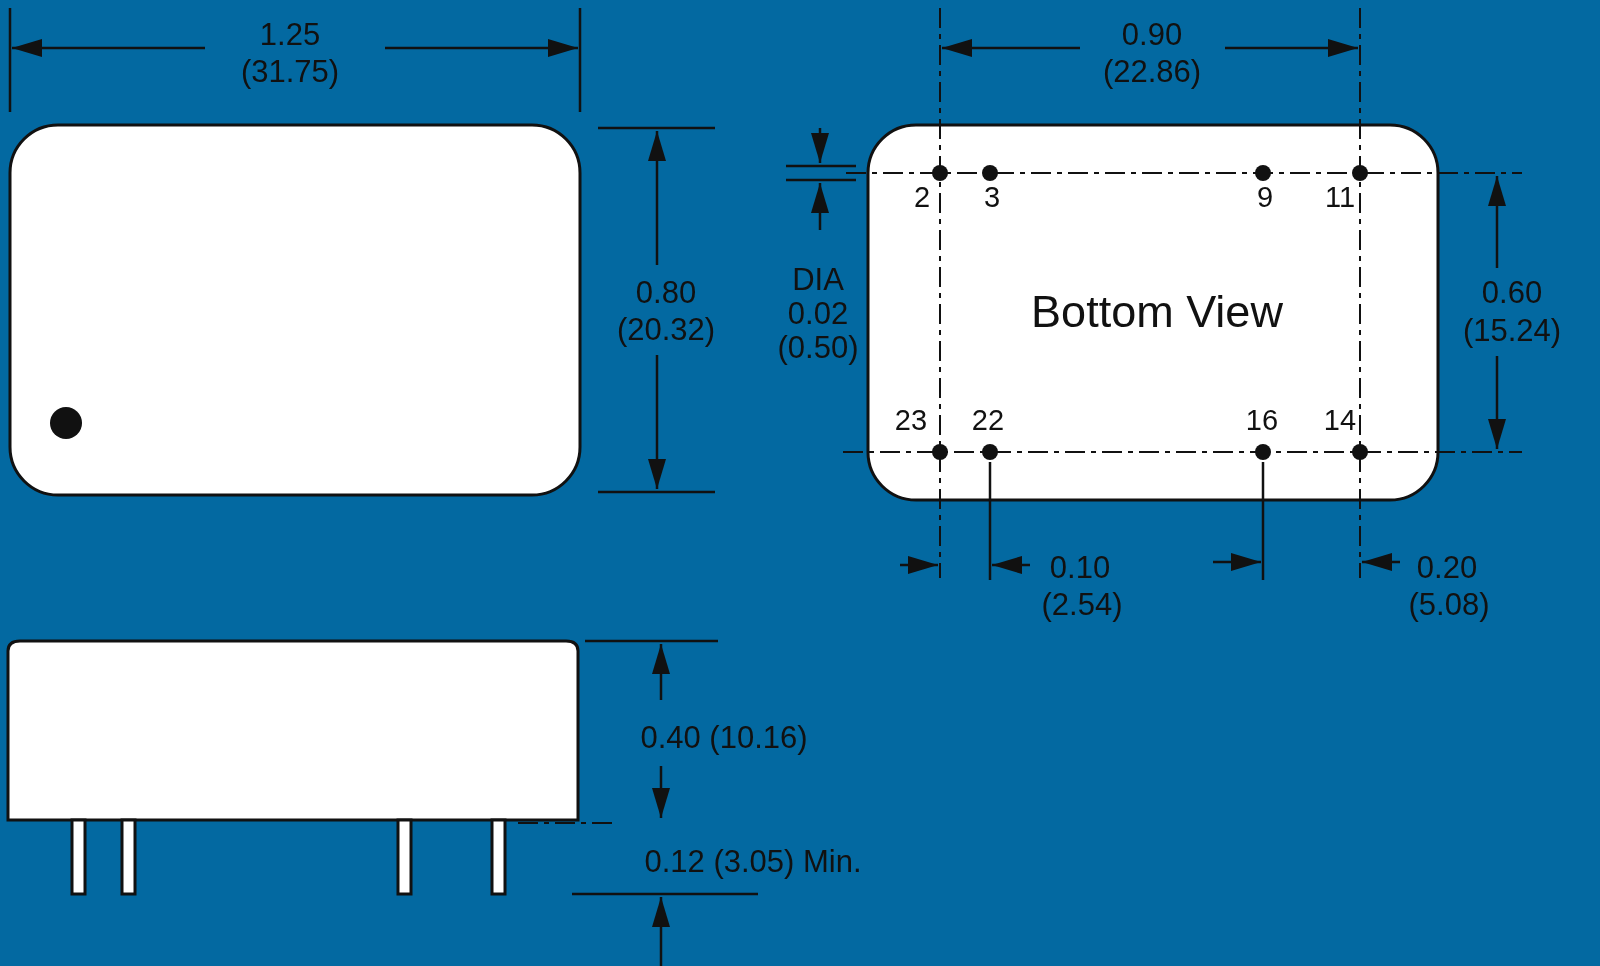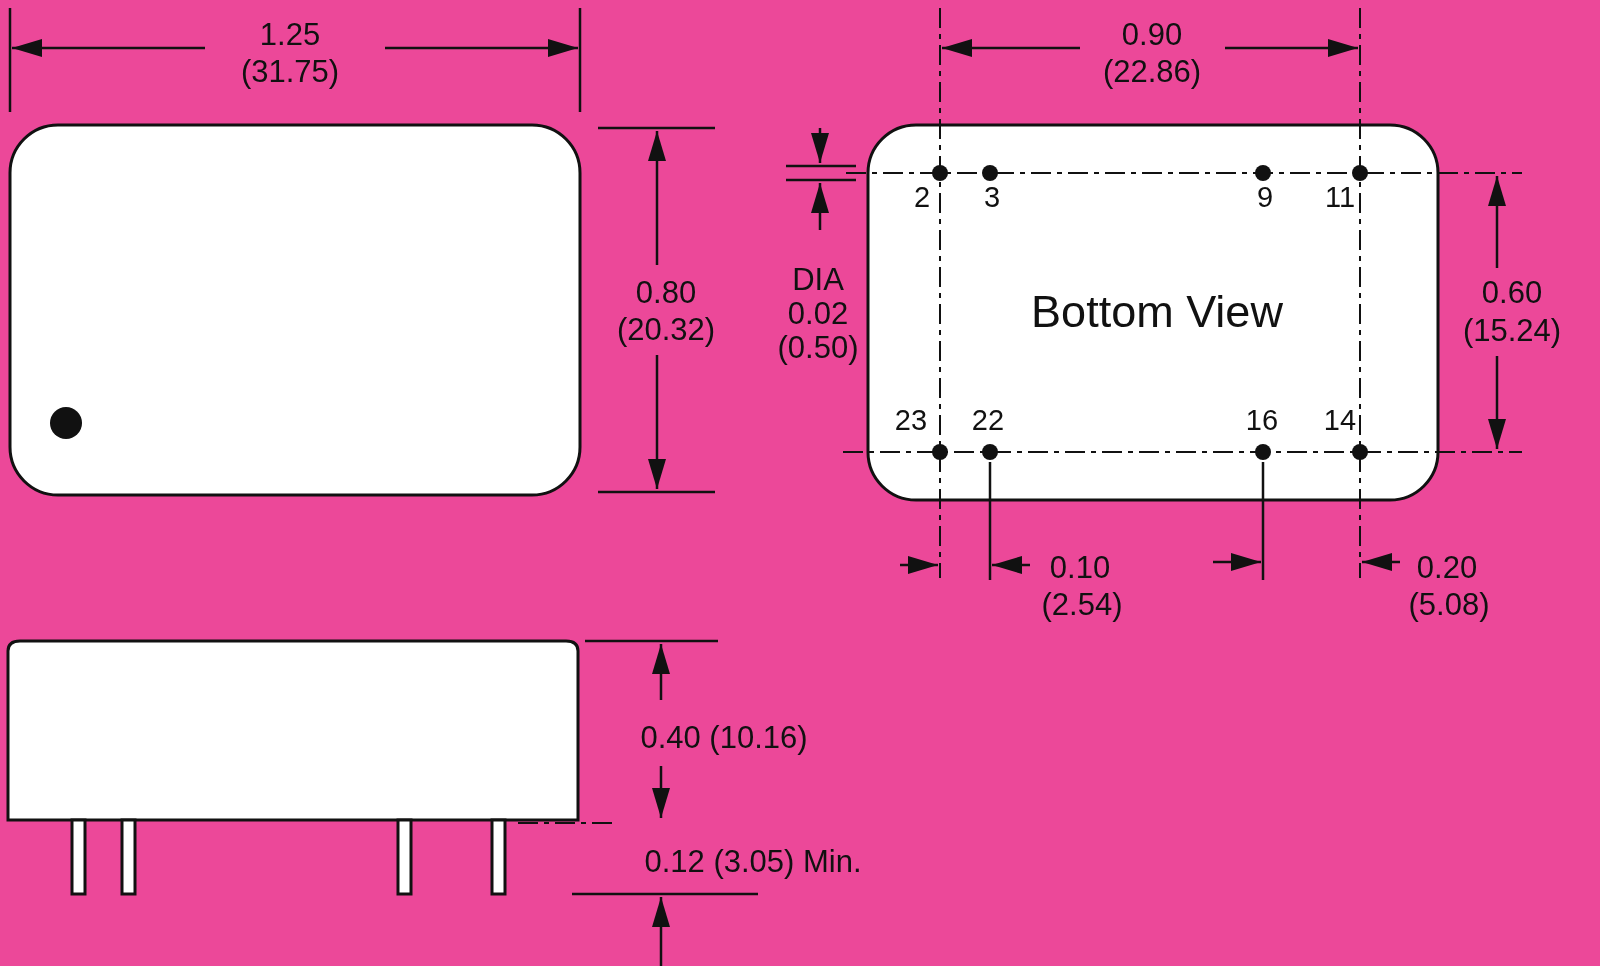--- a/index.html
+++ b/index.html
@@ -1,16 +1,16 @@
 <!DOCTYPE html>
 <html><head>
 <meta charset="utf-8">
 <style>
   html,body{margin:0;padding:0;background:#fff;}
-  .canvas{position:relative;width:1600px;height:966px;background:#ec4899;overflow:hidden;}
+  .canvas{position:relative;width:1600px;height:966px;background:#0369a1;overflow:hidden;}
   svg{display:block;}
   .outline{fill:#fff;stroke:#111;stroke-width:3;}
   .dim{stroke:#111;stroke-width:2.5;fill:none;}
   .cl{stroke:#111;stroke-width:2;stroke-dasharray:20 6 5 6;fill:none;}
   .dot{fill:#111;stroke:none;}
   .dtxt{font-family:"Liberation Sans",sans-serif;font-size:31px;fill:#111;text-anchor:middle;}
   .ptxt{font-family:"Liberation Sans",sans-serif;font-size:29px;fill:#111;text-anchor:middle;}
   .vtitle{font-family:"Liberation Sans",sans-serif;font-size:45px;fill:#111;text-anchor:middle;}
 </style>
 </head>

